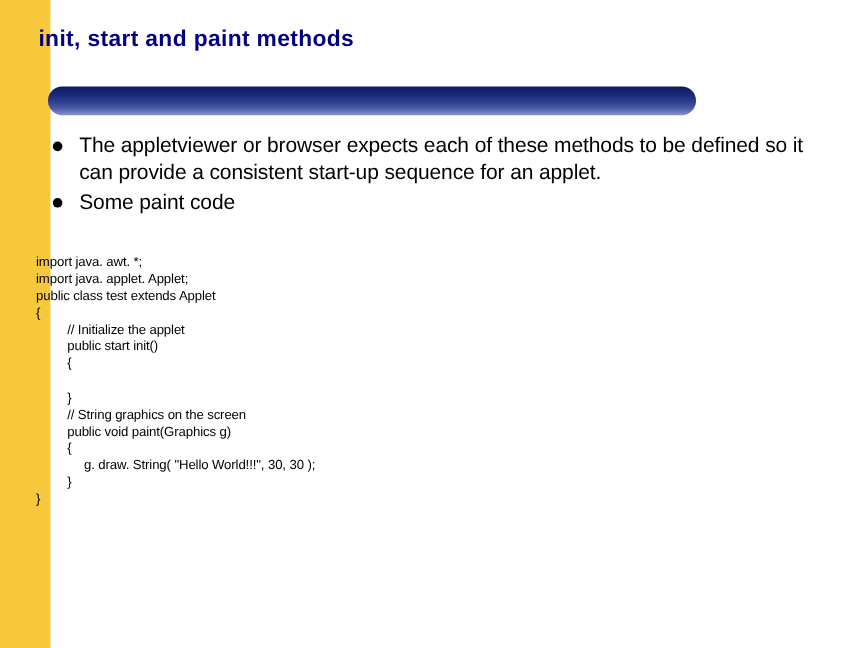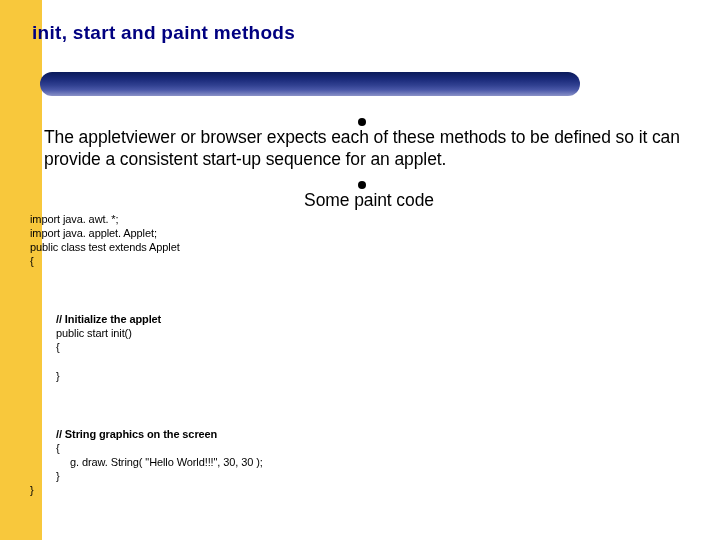--- a/index.html
+++ b/index.html
@@ -49,23 +49,22 @@
     border-radius: 12px;
   }
   .bullets {
     position: absolute;
     left: 44px;
     top: 110px;
     width: 650px;
   }
   .bullet-row {
     display: flex;
-    align-items: center;
+    align-items: flex-start;
     margin-bottom: 2px;
-    flex-direction: column;
   }
   .dot {
     width: 8px;
     height: 8px;
     border-radius: 50%;
     background: #000;
     margin-top: 8px;
     margin-right: 14px;
     flex: 0 0 auto;
   }
@@ -82,21 +81,21 @@
     width: 660px;
     font-family: Verdana, Geneva, sans-serif;
     font-size: 11px;
     line-height: 1.28;
     color: #000;
     white-space: pre;
     letter-spacing: -0.1px;
   }
   .indent1 { padding-left: 26px; display: block; }
   .indent2 { padding-left: 40px; display: block; }
-  .bold { font-weight: bold; margin-top: 44px; }
+  .bold { font-weight: normal; }
 </style>
 </head>
 <body>
 
 <div class="slide">
   <div class="left-bar"></div>
 
   <div class="title">init, start and paint methods</div>
 
   <div class="underline-bar"></div>
@@ -110,14 +109,14 @@
       <div class="dot"></div>
       <div class="bullet-text">Some paint code</div>
     </div>
   </div>
 
   <div class="code-block"><span>import java. awt. *;</span>
 <span>import java. applet. Applet;</span>
 <span>public class test extends Applet</span>
 <span>{</span>
 <span class="indent1 bold">// Initialize the applet</span><span class="indent1">public start init()</span><span class="indent1">{</span>
-<span class="indent1">}</span><span class="indent1 bold">// String graphics on the screen</span><span class="indent1">{</span><span class="indent2">g. draw. String( "Hello World!!!", 30, 30 );</span><span class="indent1">}</span><span>}</span></div>
+<span class="indent1">}</span><span class="indent1 bold">// String graphics on the screen</span><span class="indent1">public void paint(Graphics g)</span><span class="indent1">{</span><span class="indent2">g. draw. String( "Hello World!!!", 30, 30 );</span><span class="indent1">}</span><span>}</span></div>
 </div>
 
 </body></html>

